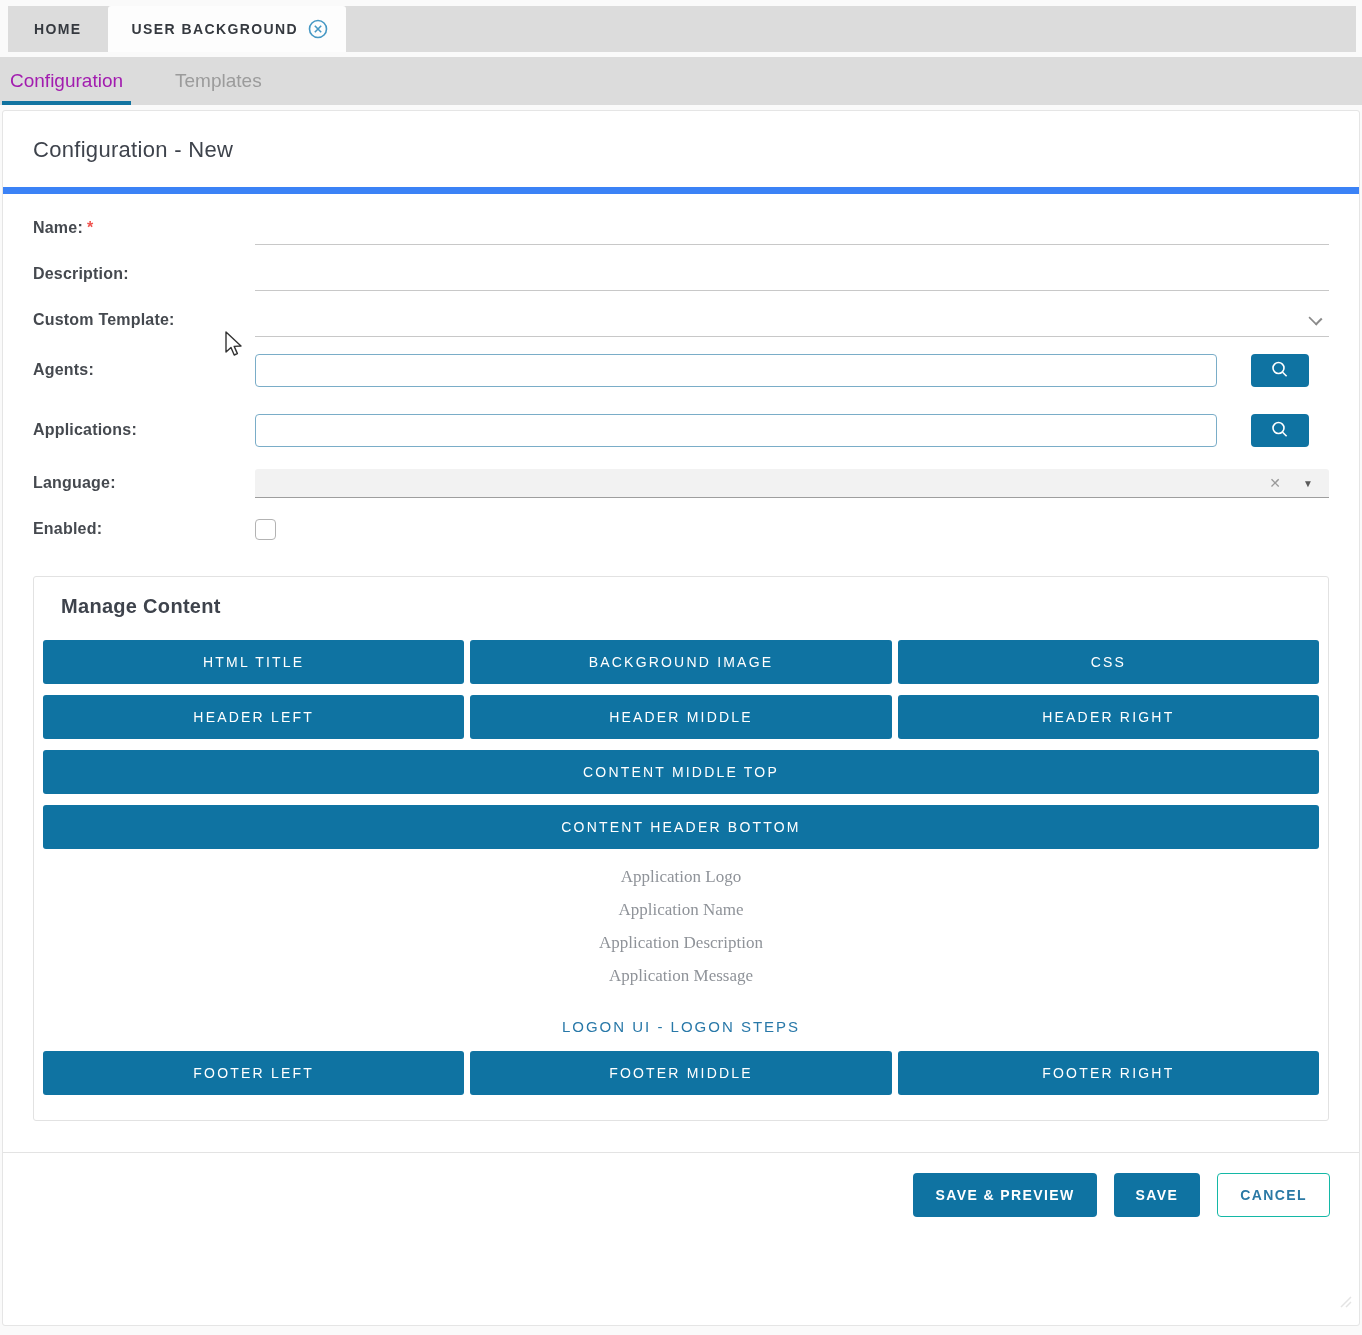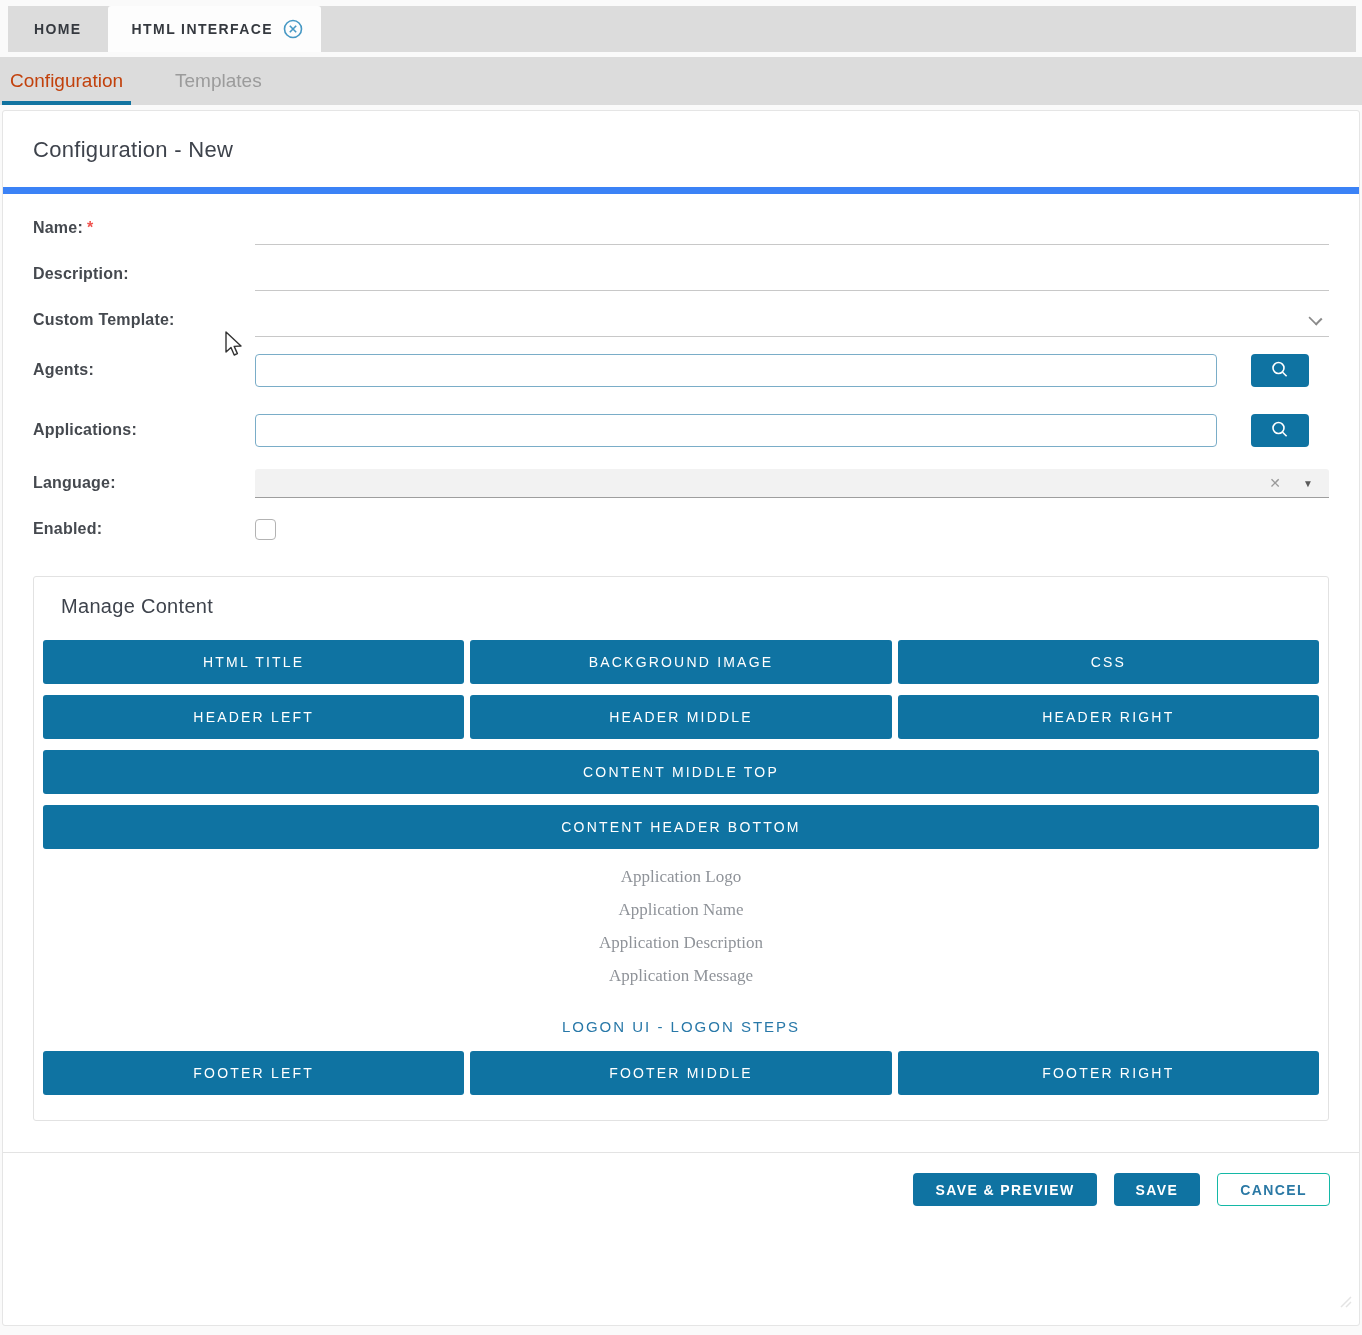--- a/index.html
+++ b/index.html
@@ -29,21 +29,21 @@
   .tab-close { width:20px; height:20px; display:block; }
   
   .subnav {
     height:48px; background:#dcdcdc; margin:5px 0 0 0;
     display:flex; align-items:stretch; padding-left:2px;
   }
   .subtab {
     display:flex; align-items:center; padding:0 8px;
     font-size:19px; position:relative; margin-right:36px;
   }
-  .subtab.active { color:#c2410c; }
+  .subtab.active { color:#a21caf; }
   .subtab.active::after {
     content:""; position:absolute; left:0; right:0; bottom:0;
     height:4px; background:#1173a0;
   }
   .subtab.inactive { color:#9b9b9b; }
   
   .panel {
     background:#ffffff; border:1px solid #e5e5e5; border-radius:3px;
     margin:5px 2px 0 2px; min-height:1216px;
     display:flex; flex-direction:column;
@@ -108,21 +108,21 @@
   .checkbox {
     width:21px; height:21px; border:1px solid #b3b3b3; border-radius:4px;
     background:#fff; cursor:pointer;
   }
   
   .manage-box {
     margin:20px 30px 0 30px; border:1px solid #e2e2e2; border-radius:3px;
     padding:18px 9px 25px 9px;
   }
   .manage-title {
-    font-size:20px; font-weight:400; color:#3e434c; letter-spacing:0.3px;
+    font-size:20px; font-weight:700; color:#3e434c; letter-spacing:0.3px;
     padding-left:18px; margin-bottom:22px;
   }
   .btn-row3 {
     display:grid; grid-template-columns:repeat(3,1fr); gap:6px;
     margin-bottom:11px;
   }
   .mc-btn {
     height:44px; background:#0f73a2; color:#ffffff; border:none;
     border-radius:3px; font-size:14px; font-weight:500; letter-spacing:2.2px;
     cursor:pointer; width:100%;
@@ -138,40 +138,40 @@
   }
   .mc-gap-top { margin-top:18px; }
   .btn-row3.last { margin-bottom:0; }
   
   .panel-footer {
     margin-top:31px; border-top:1px solid #e3e3e3;
     padding:20px 29px 15px 29px;
     display:flex; justify-content:flex-end; align-items:center; gap:17px;
   }
   .footer-btn {
-    height:33px; border-radius:4px; font-size:14px; font-weight:600;
+    height:44px; border-radius:4px; font-size:14px; font-weight:600;
     letter-spacing:1.4px; padding:0 22px; cursor:pointer;
     font-family:"Liberation Sans", sans-serif;
   }
   .footer-btn.primary { background:#0f73a2; color:#fff; border:none; }
   .footer-btn.outline { background:#fff; color:#2b79a5; border:1px solid #14b8a6; }
   
   .cursor { position:absolute; left:222px; top:330px; z-index:50; pointer-events:none; }
   .resize-grip { position:absolute; right:10px; bottom:27px; opacity:0.55; }
 </style>
 </head>
 <body>
 
 <div class="tabbar-wrap">
   <div class="tabbar">
     <div class="tab">
       <span>HOME</span>
     </div>
     <div class="tab active">
-      <span>HTML INTERFACE</span>
+      <span>USER BACKGROUND</span>
       <svg class="tab-close" viewBox="0 0 20 20">
         <circle cx="10" cy="10" r="8.5" fill="none" stroke="#4698c4" stroke-width="1.6"></circle>
         <path d="M6.8 6.8 L13.2 13.2 M13.2 6.8 L6.8 13.2" stroke="#4698c4" stroke-width="1.6" fill="none"></path>
       </svg>
     </div>
   </div>
 </div>
 
 <div class="subnav">
   <div class="subtab active">

